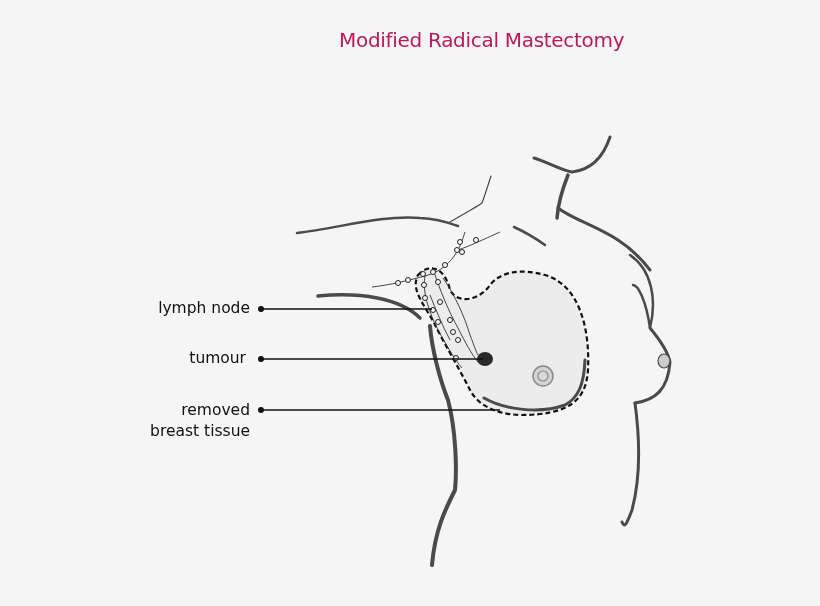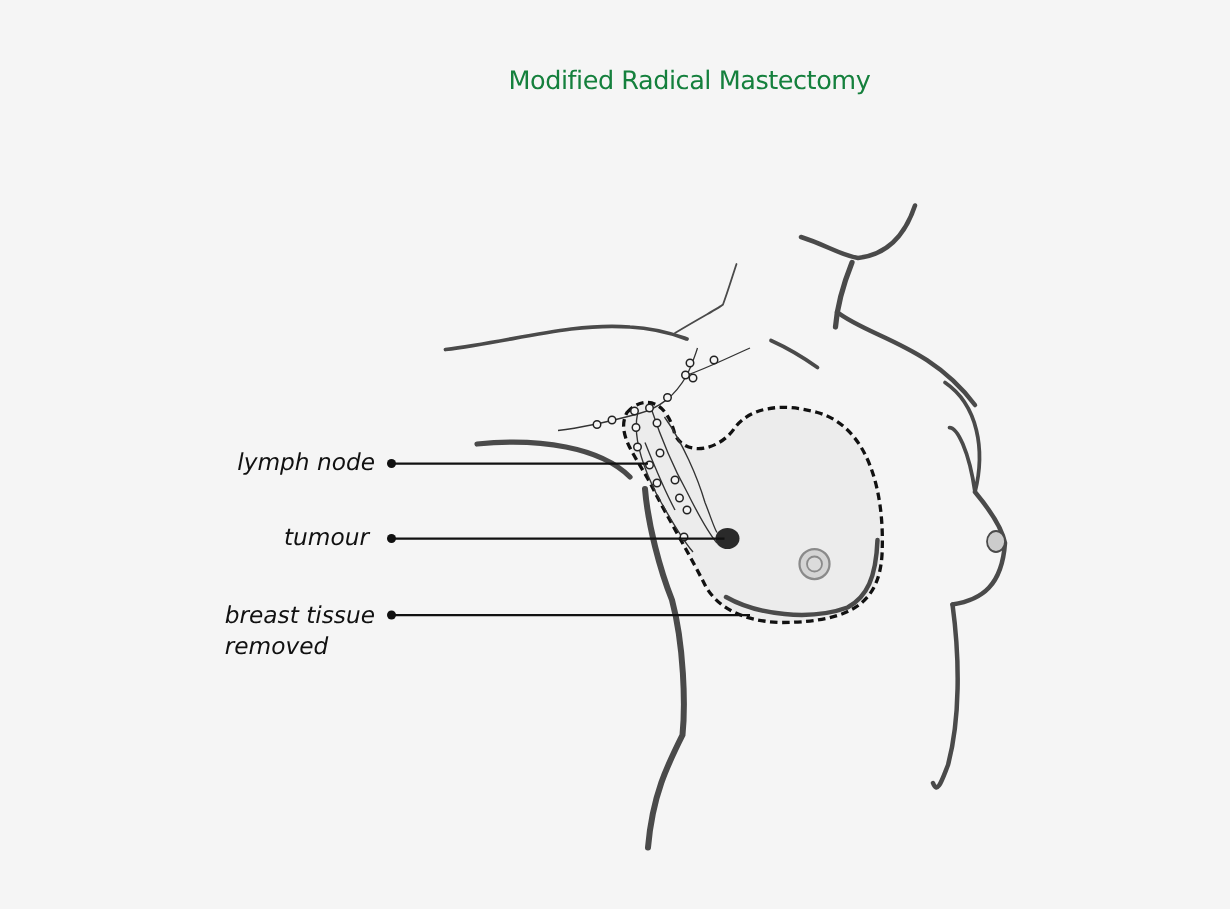--- a/index.html
+++ b/index.html
@@ -5,50 +5,49 @@
     html, body { margin: 0; padding: 0; }
     body {
       width: 820px; height: 606px;
       background: #f5f5f5;
       position: relative;
       overflow: hidden;
       font-family: "DejaVu Sans", sans-serif;
     }
     .title {
       position: absolute;
-      left: 339px; top: 44px;
-      font-size: 17px;
-      color: #15803d;
+      left: 339px; top: 28px;
+      font-size: 20px;
+      color: #be185d;
       letter-spacing: -0.3px;
       white-space: nowrap;
     }
     .label {
       position: absolute;
       font-size: 15.5px;
       color: #111;
-      text-align: left;
+      text-align: right;
       line-height: 21px;
       white-space: nowrap;
-      font-style: italic;
     }
     #lbl-lymph { right: 570px; top: 298px; }
     #lbl-tumour { right: 574px; top: 348px; }
     #lbl-breast { right: 570px; top: 400px; }
     svg.diagram { position: absolute; left: 0; top: 0; }
   </style>
 </head>
 <body>
 
 <div class="title">Modified Radical Mastectomy</div>
 
 <div class="label" id="lbl-lymph">lymph node</div>
 <div class="label" id="lbl-tumour">tumour</div>
 <div class="label" id="lbl-breast">
+  <div>removed</div>
   <div>breast tissue</div>
-  <div>removed</div>
 </div>
 
 <svg class="diagram" width="820" height="606" viewBox="0 0 820 606">
 
   <path d="M418,275 C430,262 445,268 450,290 C458,305 480,300 490,285 C500,272 520,268 545,275 C580,285 590,330 588,370 C586,400 570,415 520,415 C495,414 478,405 470,390 C460,370 445,345 435,325 C425,305 410,290 418,275 Z" fill="#ececec" stroke="none"></path>
 
   <path d="M418,275 C430,262 445,268 450,290 C458,305 480,300 490,285 C500,272 520,268 545,275 C580,285 590,330 588,370 C586,400 570,415 520,415 C495,414 478,405 470,390 C460,370 445,345 435,325 C425,305 410,290 418,275 Z" fill="none" stroke="#111" stroke-width="2.2" stroke-dasharray="5,3"></path>
 
   <path d="M484,398 C505,410 540,414 565,405 C578,398 584,385 585,360" fill="none" stroke="#4a4a4a" stroke-width="3" stroke-linecap="round"></path>
 

